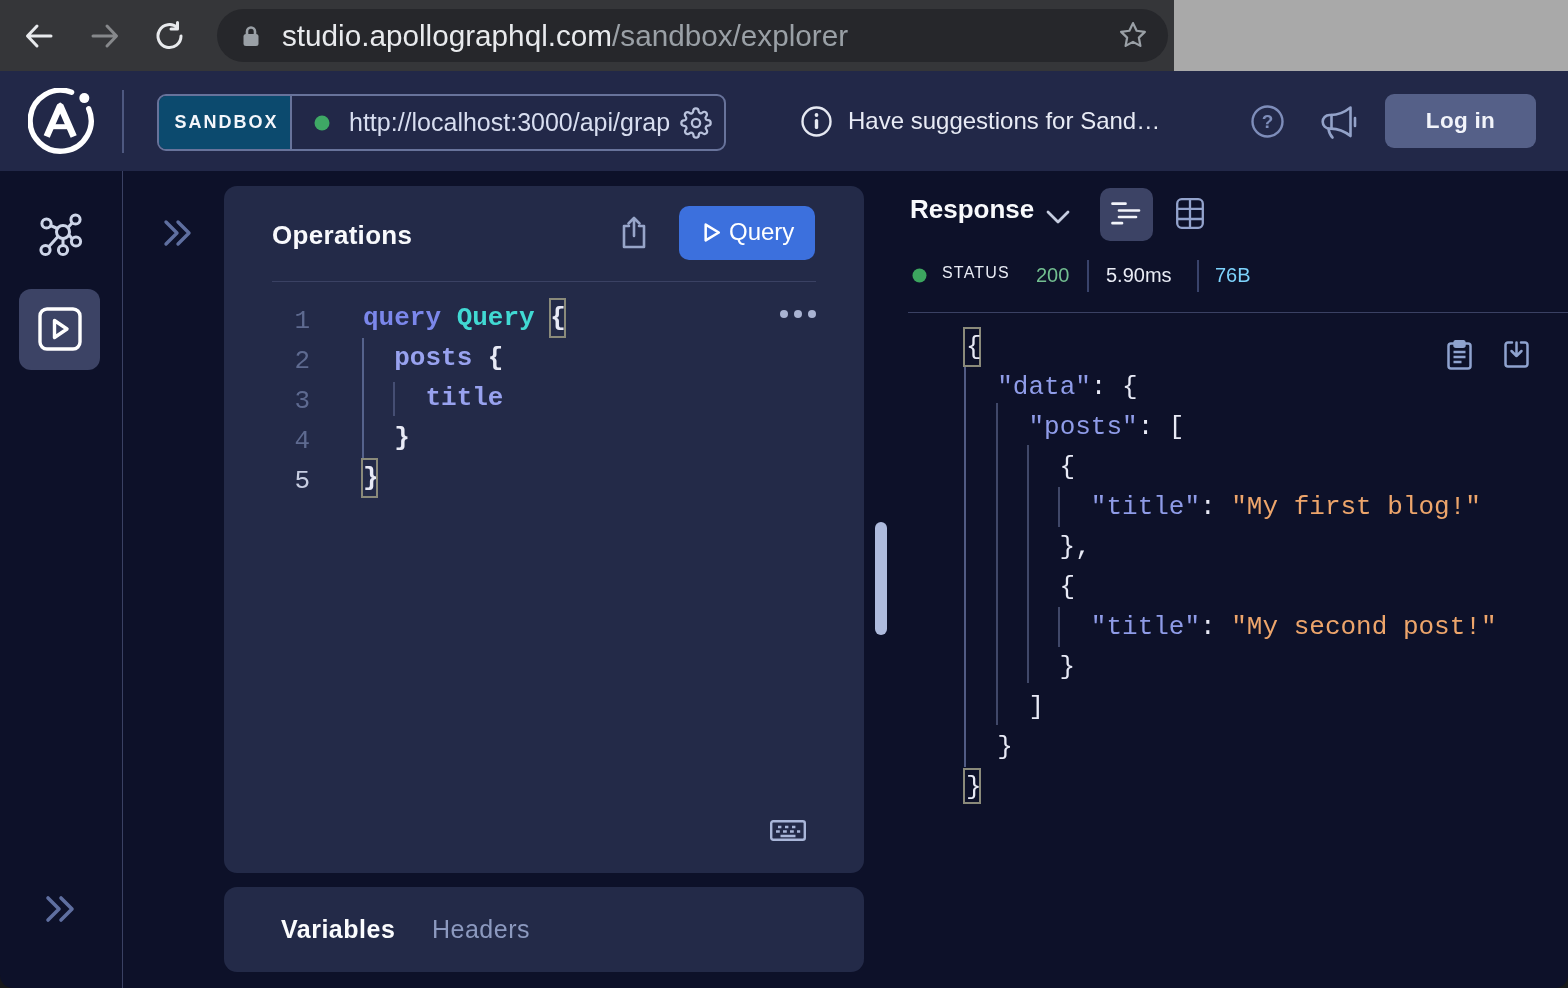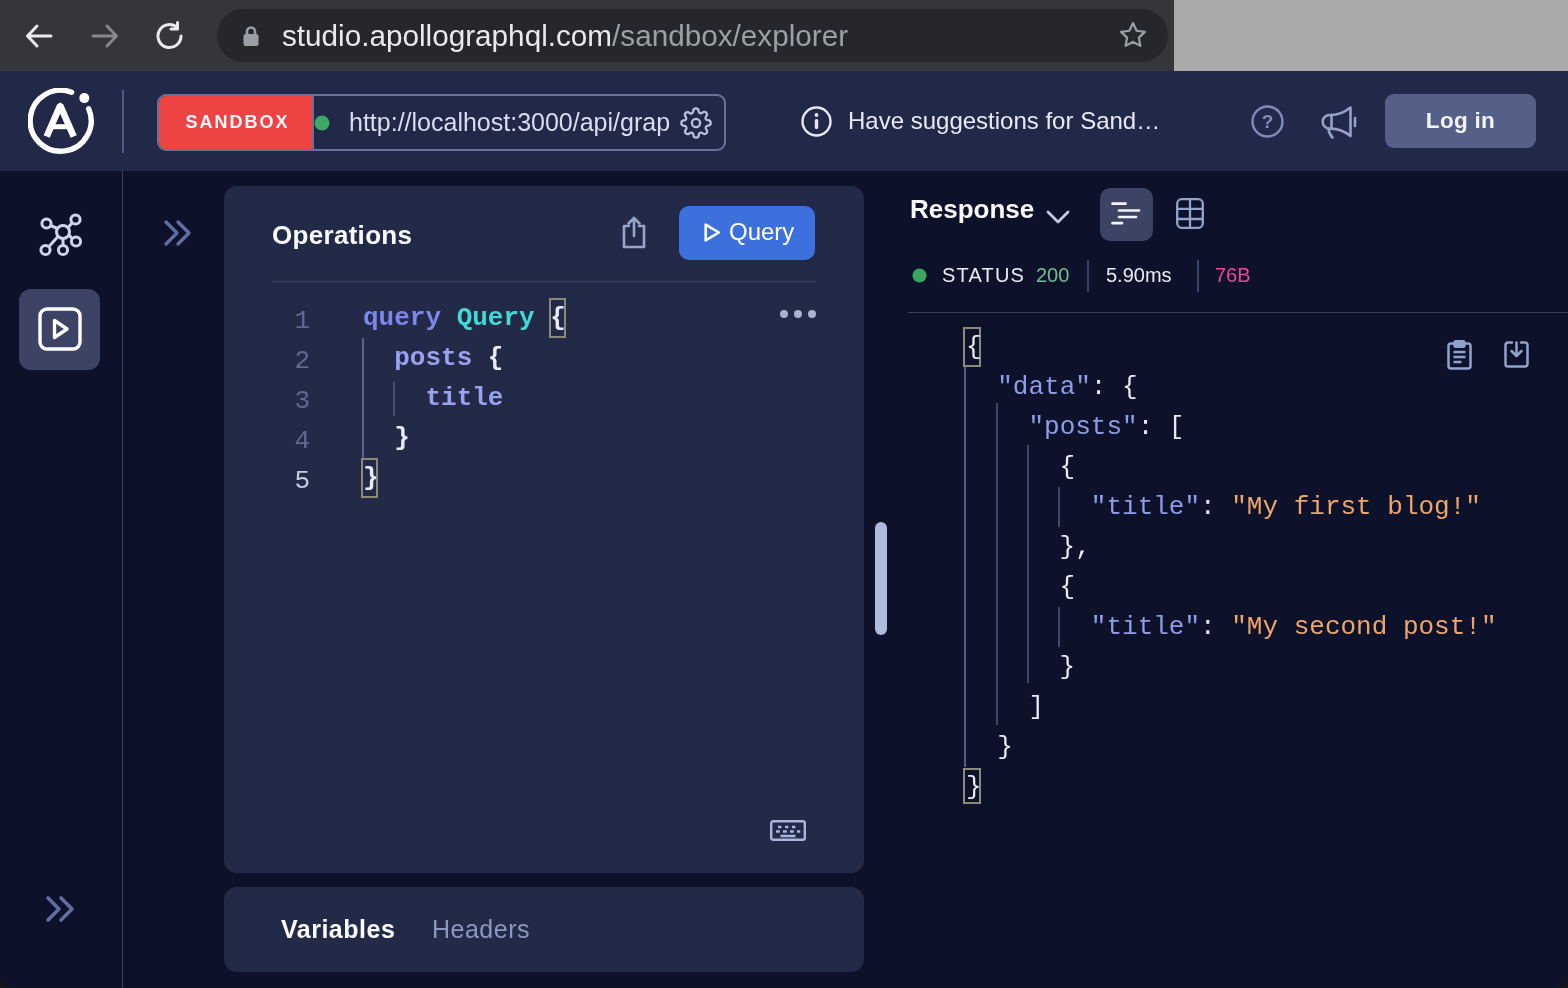--- a/index.html
+++ b/index.html
@@ -11,21 +11,21 @@
   
   #chrome { left:0; top:0; width:1174px; height:71px; background:#353639; }
   #chromegray { left:1174px; top:0; width:394px; height:71px; background:#a9a9a9; }
   #urlpill { left:217px; top:9px; width:951px; height:53px; border-radius:27px; background:#26272b; }
   .urltext { position:absolute; left:65px; top:0; height:53px; line-height:53px; font-size:29.7px; color:#e8eaed; white-space:nowrap; }
   .urlgray { color:#9aa0a6; }
   
   #header { left:0; top:71px; width:1568px; height:100px; background:#222848; }
   #hdivider { left:122px; top:19px; width:2px; height:63px; background:#4e5880; }
   #sandbox { left:157px; top:23px; width:569px; height:57px; border:2px solid #68739b; border-radius:9px; }
-  #sandboxlabel { left:0; top:0; text-indent:4px; width:155px; height:53px; background:#ef4444; border-right:2px solid #68739b;
+  #sandboxlabel { left:0; top:0; text-indent:4px; width:133px; height:53px; background:#0c4a6e; border-right:2px solid #68739b;
       color:#f4f6fb; font-weight:bold; font-size:18px; letter-spacing:2px; text-align:center; line-height:53px;
       border-top-left-radius:7px; border-bottom-left-radius:7px; }
   #sburl { left:190px; top:0; width:322px; height:53px; line-height:53px; overflow:hidden; font-size:25px; color:#d8def0; white-space:nowrap; }
   #havesugg { left:848px; top:0px; height:100px; line-height:100px; font-size:24px; color:#e8ebf5; }
   #login { left:1385px; top:23px; width:151px; height:54px; border-radius:9px; background:#556088;
       color:#f2f4fa; font-weight:bold; font-size:22.5px; letter-spacing:0.3px; text-align:center; line-height:54px; }
   
   #content { left:0; top:171px; width:1568px; height:817px; background:#0d1129;padding-left:16px; }
   #sidebarline { left:122px; top:0px; width:1px; height:817px; background:#3a4163; }
   #seltile { left:19px; top:118px; width:81px; height:81px; border-radius:12px; background:#3c4365; }
@@ -205,26 +205,26 @@
           </svg>
       </div>
       <svg class="abs" style="left:268px;top:27px" width="28" height="31" viewBox="0 0 28 31" fill="none" stroke="#93a3cc" stroke-width="2.3">
           <rect x="1.2" y="1.2" width="25.6" height="28.6" rx="4.5"></rect>
           <path d="M14 1.2 V29.8 M1.2 10.8 H26.8 M1.2 21 H26.8"></path>
         </svg>
       <div class="abs" id="statusrow">
         <svg class="abs" style="left:3px;top:4px" width="15" height="15">
             <circle cx="7.5" cy="7.5" r="7" fill="#3ca55f"></circle>
           </svg>
-        <span class="abs" style="left:33px;top:0;font-size:20px;color:#e9ecf5;letter-spacing:1.2px">STATUS</span>
+        <span class="abs" style="left:33px;top:0;font-size:16px;color:#e9ecf5;letter-spacing:1.2px">STATUS</span>
         <span class="abs" style="left:127px;top:0;font-size:20px;color:#72be90">200</span>
         <span class="abs" style="left:178px;top:-4px;width:2px;height:32px;background:#39436b"></span>
         <span class="abs" style="left:197px;top:0;font-size:20px;color:#e9ecf5">5.90ms</span>
         <span class="abs" style="left:288px;top:-4px;width:2px;height:32px;background:#39436b"></span>
-        <span class="abs" style="left:306px;top:0;font-size:20px;color:#ec4899">76B</span>
+        <span class="abs" style="left:306px;top:0;font-size:20px;color:#7dd3fc">76B</span>
       </div>
       <div class="abs" id="respdiv"></div>
       <div class="abs" style="left:56px;top:196px;width:2px;height:400px;background:#515b84"></div>
       <div class="abs" style="left:88px;top:232px;width:2px;height:322px;background:#404869"></div>
       <div class="abs" style="left:119px;top:274px;width:2px;height:238px;background:#404869"></div>
       <div class="abs" style="left:150px;top:316px;width:2px;height:40px;background:#404869"></div>
       <div class="abs" style="left:150px;top:436px;width:2px;height:40px;background:#404869"></div>
       <div class="bmbox" style="left:55px;top:156px;width:18px;height:40px"></div>
       <div class="bmbox" style="left:55px;top:597px;width:18px;height:36px"></div>
       <div class="abs code" id="json"><span class="bm">{</span>

